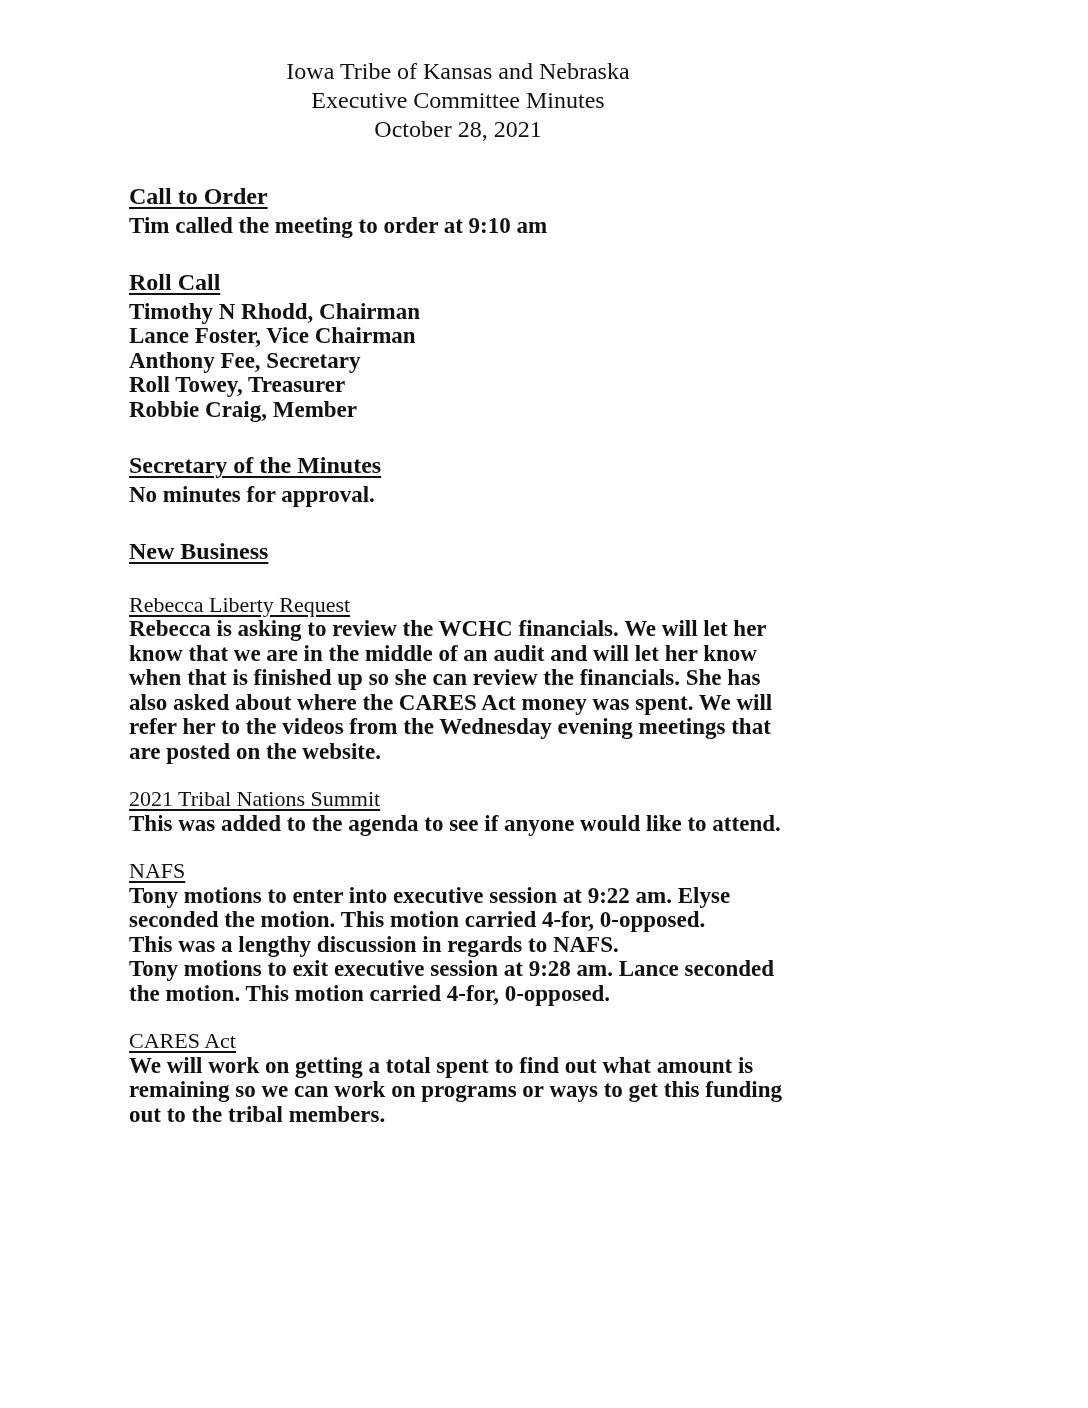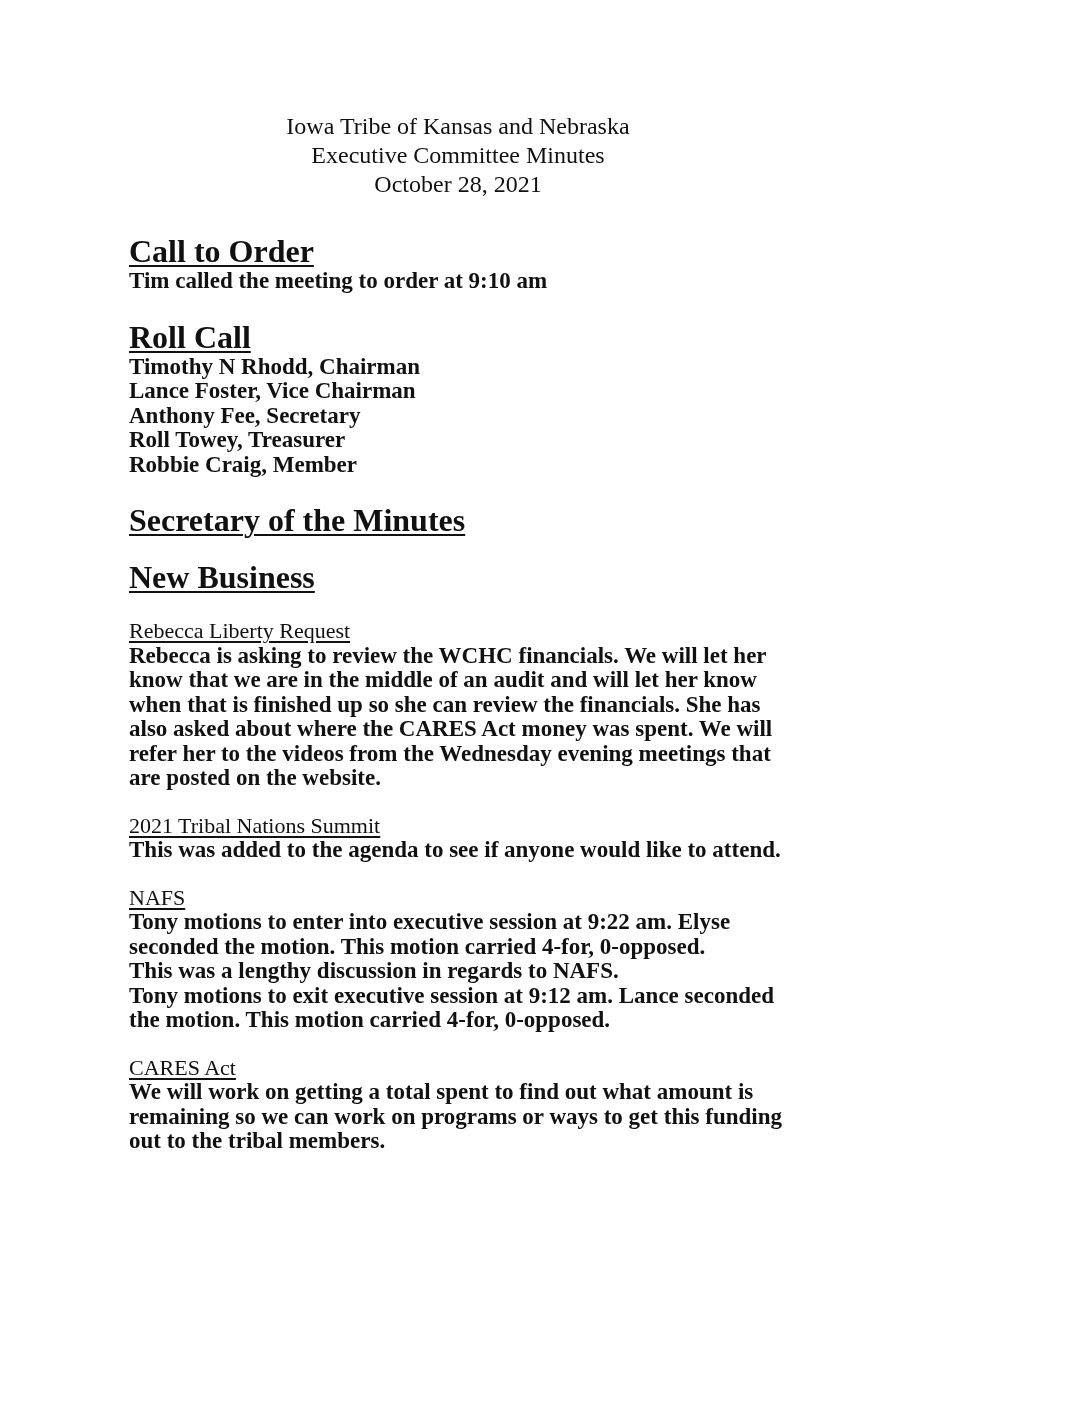--- a/index.html
+++ b/index.html
@@ -9,35 +9,35 @@
   body {
     width: 1088px;
     height: 1408px;
     font-family: "Liberation Serif", "DejaVu Serif", serif;
     color: #111111;
     overflow: hidden;
   }
   .page {
     width: 914px;
     height: 1408px;
-    padding: 112px 127px 0 129px;
+    padding: 57px 127px 0 129px;
     background: #ffffff;
   }
   .title-block {
     text-align: center;
     font-size: 24px;
     line-height: 29px;
   }
   .body-text {
     font-size: 23px;
     line-height: 24.5px;
     font-weight: bold;
   }
   .section-heading {
-    font-size: 32px;
+    font-size: 24px;
     line-height: 28px;
     font-weight: bold;
     text-decoration: underline;
     text-decoration-thickness: 2px;
     text-underline-offset: 3px;
   }
   .sub-heading {
     font-size: 22px;
     line-height: 24.5px;
     text-decoration: underline;
@@ -70,40 +70,41 @@
     <div class="section-heading heading-gap">Roll Call</div>
     <div class="body-text">Timothy N Rhodd, Chairman</div>
     <div class="body-text">Lance Foster, Vice Chairman</div>
     <div class="body-text">Anthony Fee, Secretary</div>
     <div class="body-text">Roll Towey, Treasurer</div>
     <div class="body-text">Robbie Craig, Member</div>
   </div>
 
   <div class="mt-section">
     <div class="section-heading heading-gap">Secretary of the Minutes</div>
+    <div class="body-text">No minutes for approval.</div>
   </div>
 
   <div class="mt-section">
     <div class="section-heading">New Business</div>
 
     <div class="mt-sub">
       <div class="sub-heading">Rebecca Liberty Request</div>
       <div class="body-text">Rebecca is asking to review the WCHC financials. We will let her know that we are in the middle of an audit and will let her know when that is finished up so she can review the financials. She has also asked about where the CARES Act money was spent. We will refer her to the videos from the Wednesday evening meetings that are posted on the website.</div>
     </div>
 
     <div class="mt-sub-sm">
       <div class="sub-heading">2021 Tribal Nations Summit</div>
       <div class="body-text">This was added to the agenda to see if anyone would like to attend.</div>
     </div>
 
     <div class="mt-sub-sm">
       <div class="sub-heading">NAFS</div>
       <div class="body-text">Tony motions to enter into executive session at 9:22 am. Elyse seconded the motion. This motion carried 4-for, 0-opposed.</div>
       <div class="body-text mt-para">This was a lengthy discussion in regards to NAFS.</div>
-      <div class="body-text mt-para">Tony motions to exit executive session at 9:12 am. Lance seconded the motion. This motion carried 4-for, 0-opposed.</div>
+      <div class="body-text mt-para">Tony motions to exit executive session at 9:28 am. Lance seconded the motion. This motion carried 4-for, 0-opposed.</div>
     </div>
 
     <div class="mt-sub-sm">
       <div class="sub-heading">CARES Act</div>
       <div class="body-text">We will work on getting a total spent to find out what amount is remaining so we can work on programs or ways to get this funding out to the tribal members.</div>
     </div>
   </div>
 
 </div>
 

